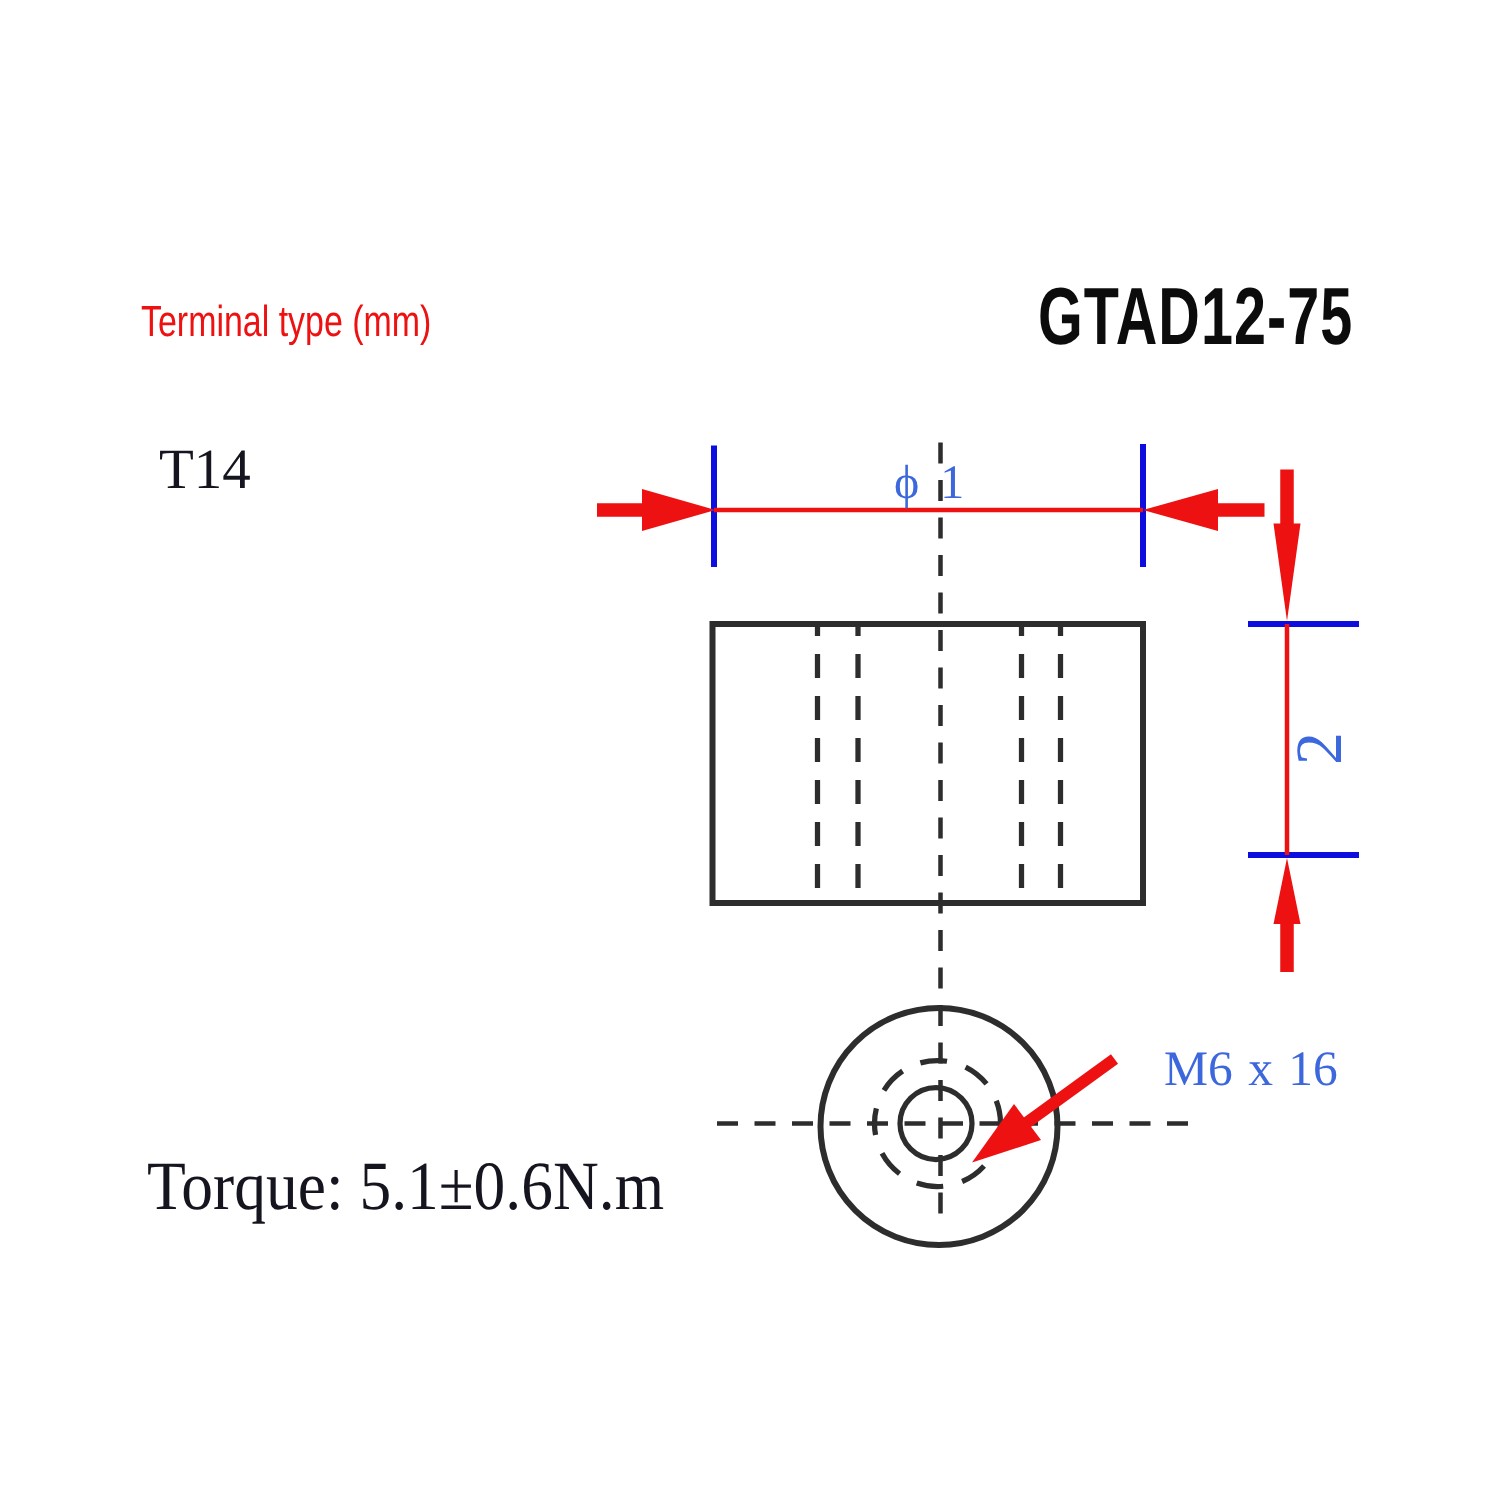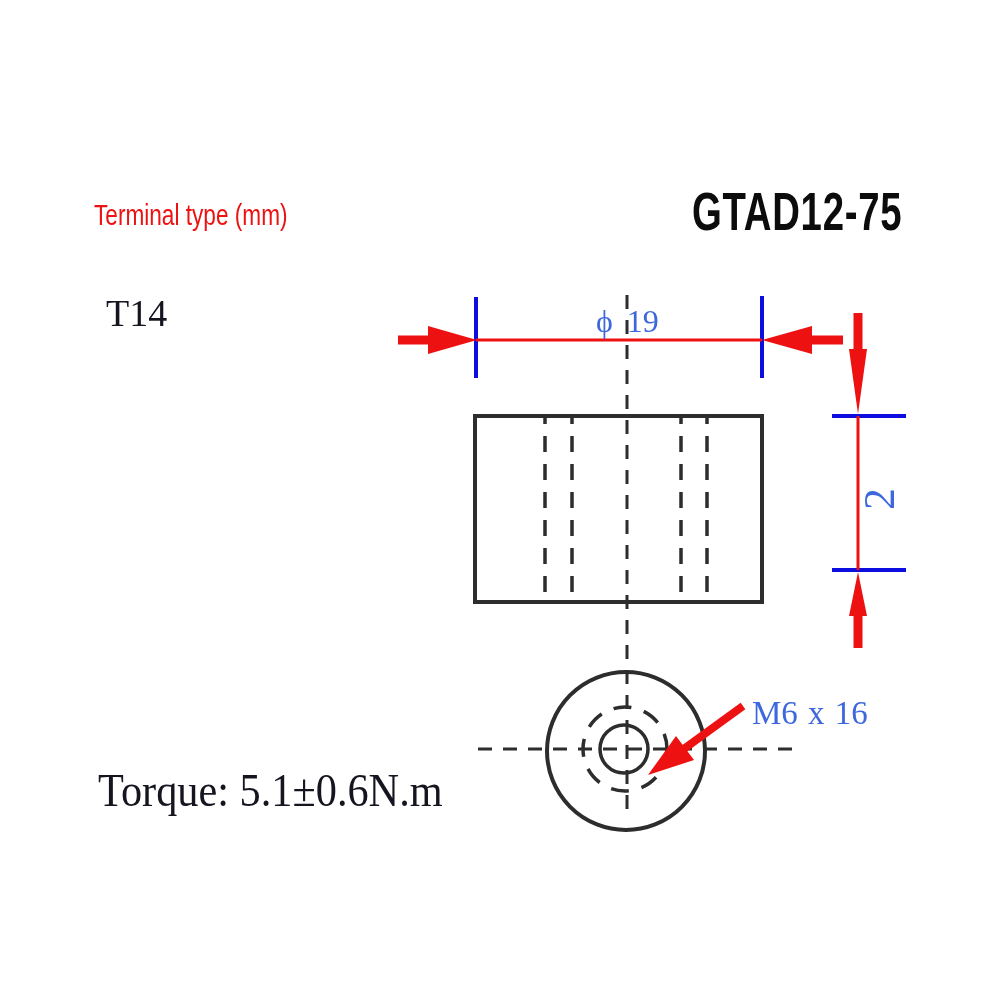--- a/index.html
+++ b/index.html
@@ -28,21 +28,21 @@
     left:692px;top:184px;font-size:54px;font-weight:bold;color:#0c0c0c;
     font-family:"Liberation Sans","DejaVu Sans",sans-serif;
     transform:scaleX(0.71);transform-origin:left top;letter-spacing:1px;
   }
   .t14{left:106px;top:294px;font-size:38px;color:var(--text-dark);}
   .phi-dim{left:596px;top:305px;font-size:32px;color:var(--label-blue);word-spacing:6px;}
   .dim-2{
     left:856px;top:477px;width:48px;height:44px;display:flex;align-items:center;justify-content:center;
     font-size:44px;color:var(--label-blue);transform:rotate(-90deg);transform-origin:center;
   }
-  .m6-label{left:752px;top:697px;font-size:33px;color:var(--label-blue);word-spacing:2px;}
+  .m6-label{left:776px;top:697px;font-size:33px;color:var(--label-blue);word-spacing:2px;}
   .torque{left:98px;top:768px;font-size:46px;color:var(--text-dark);
     transform:scaleX(0.92);transform-origin:left top;}
 
   svg{position:absolute;left:0;top:0;}
   .ln-dark{stroke:var(--line-dark);fill:none;}
   .ln-blue{stroke:var(--dimension-blue);fill:none;}
   .ln-red{stroke:var(--accent-red);fill:none;}
   .fill-red{fill:var(--accent-red);stroke:none;}
 </style>
 </head>
@@ -101,20 +101,20 @@
       <polygon points="648,775 676,736 694,760" class="fill-red"></polygon>
     </g>
   </svg>
 
   <div class="abs terminal-type">Terminal type (mm)</div>
 
   <div class="abs model-number">GTAD12-75</div>
 
   <div class="abs t14">T14</div>
 
-  <div class="abs phi-dim">ϕ 19</div>
+  <div class="abs phi-dim">ϕ 1</div>
 
   <div class="abs dim-2">2</div>
 
   <div class="abs m6-label">M6 x 16</div>
 
   <div class="abs torque">Torque: 5.1±0.6N.m</div>
 </div>
 
 </body></html>

